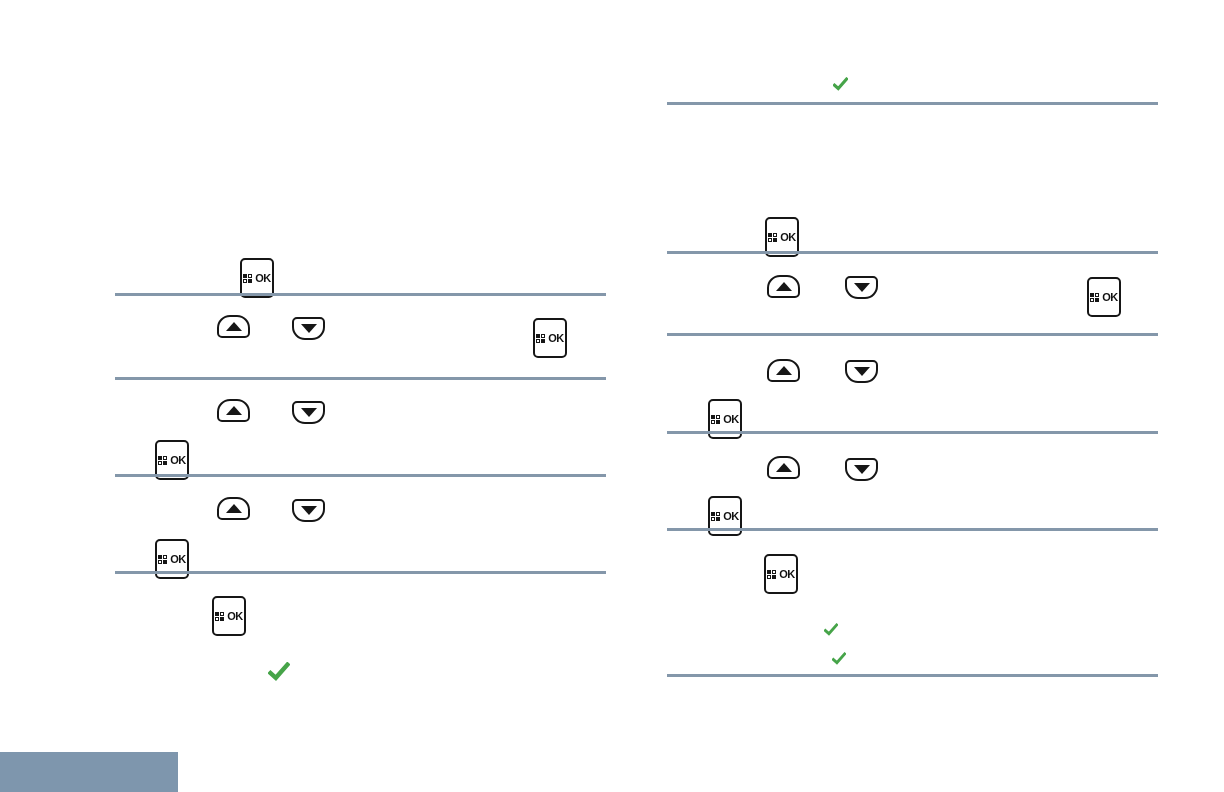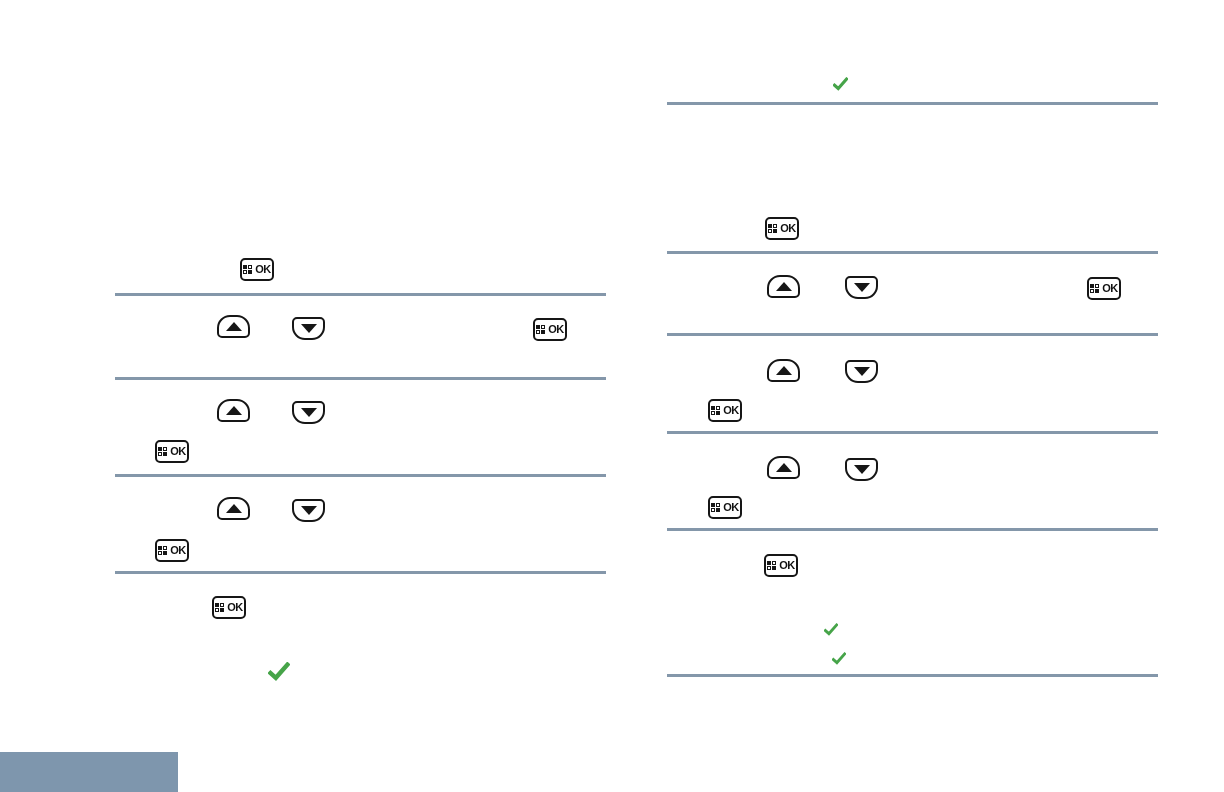--- a/index.html
+++ b/index.html
@@ -22,21 +22,21 @@
     position: absolute;
     box-sizing: border-box;
     background: #ffffff;
     border: 2px solid #161616;
     display: flex;
     align-items: center;
     justify-content: center;
   }
   .ok-key {
     width: 34px;
-    height: 23px;
+    height: 40px;
     border-radius: 5px;
     gap: 3px;
   }
   .menu-grid {
     display: grid;
     grid-template-columns: 4px 4px;
     grid-template-rows: 4px 4px;
     gap: 1px;
   }
   .menu-grid i { display: block; }

